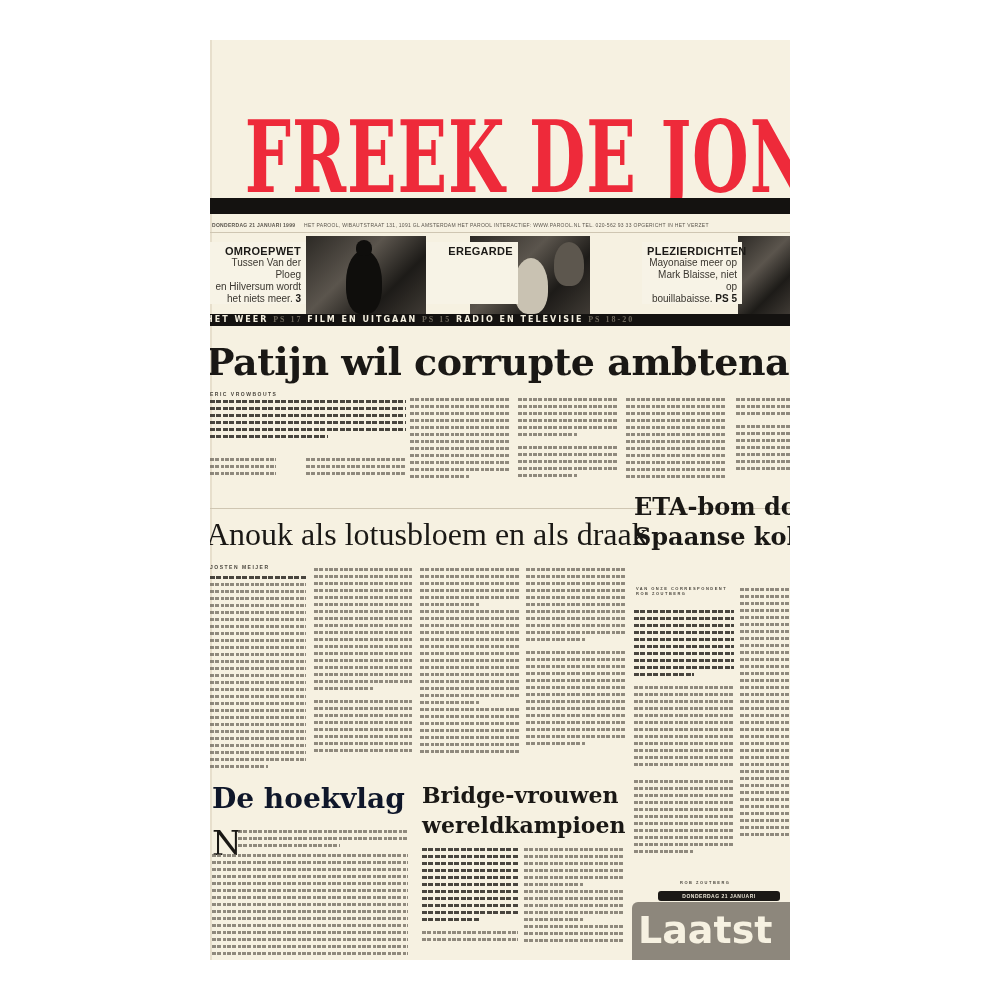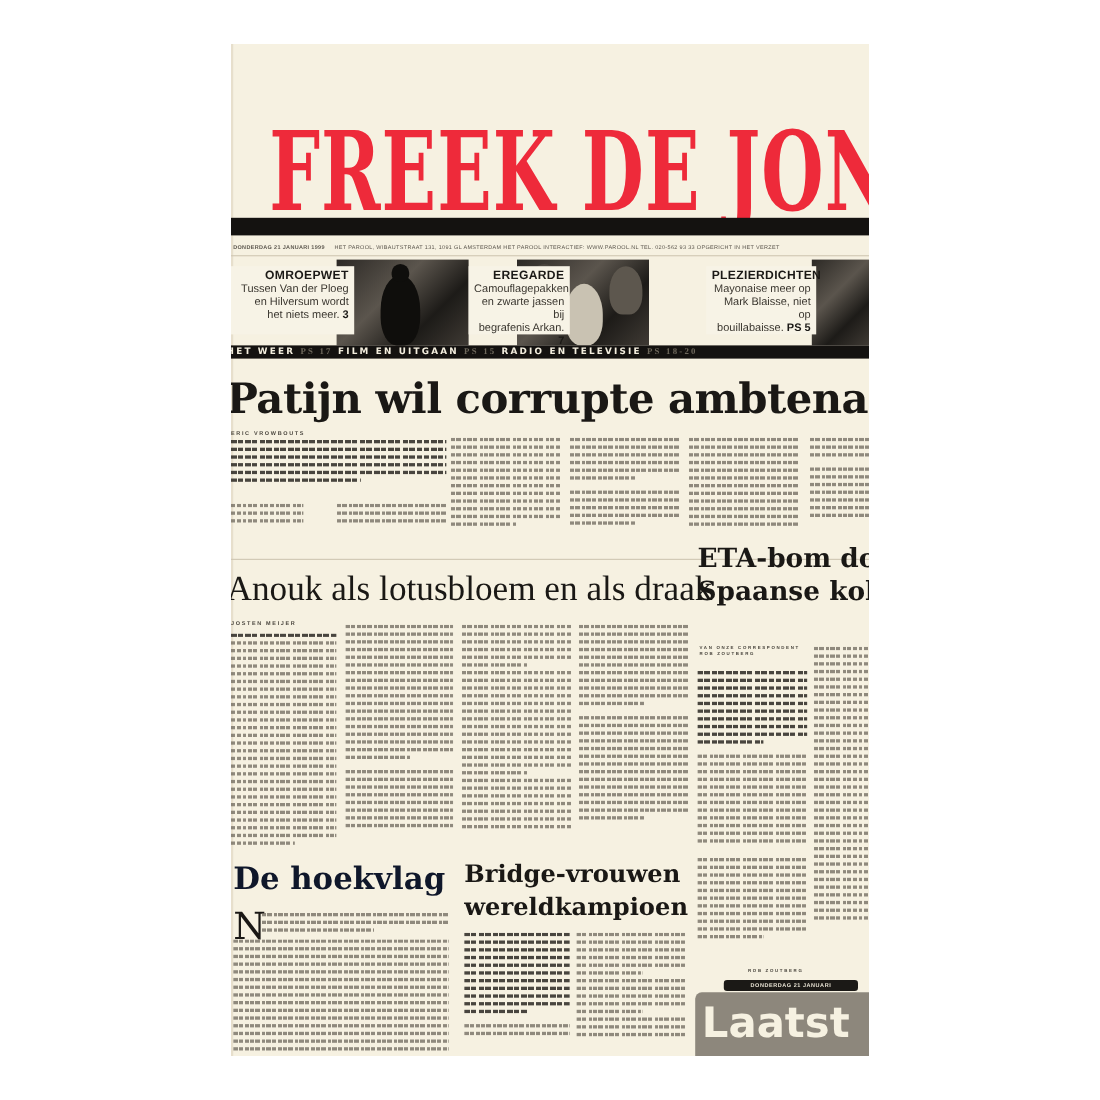--- a/index.html
+++ b/index.html
@@ -54,36 +54,31 @@
       <div class="figure" style="left:40px;top:14px;width:36px;height:64px;"></div>
       <div class="figure" style="left:50px;top:4px;width:16px;height:16px;"></div>
     </div>
     <div class="photo" style="left:260px;top:0;width:120px;height:78px;">
       <div class="figure" style="left:10px;top:4px;width:30px;height:40px;background:#4a453e;"></div>
       <div class="figure" style="left:44px;top:22px;width:34px;height:56px;background:#c9c2b2;"></div>
       <div class="figure" style="left:84px;top:6px;width:30px;height:44px;background:#5d574e;"></div>
     </div>
     <div class="photo" style="left:528px;top:0;width:52px;height:78px;"></div>
 
-    <div class="teaser" style="left:0;top:6px;width:112px;height:62px;">
+    <div class="teaser" style="left:0;top:6px;width:96px;height:62px;">
       <div class="head">OMROEPWET</div>
       <div class="body">
         <div>Tussen Van der Ploeg</div>
         <div>en Hilversum wordt</div>
         <div><span>het niets meer.</span> <span class="page">3</span></div>
       </div>
     </div>
 
     <div class="teaser" style="left:216px;top:6px;width:92px;height:62px;">
       <div class="head">EREGARDE</div>
-      <div class="body">
-        <div>Camouflagepakken</div>
-        <div>en zwarte jassen bij</div>
-        <div><span>begrafenis Arkan.</span> <span class="page">7</span></div>
-      </div>
     </div>
 
     <div class="teaser" style="left:432px;top:6px;width:100px;height:62px;">
       <div class="head">PLEZIERDICHTEN</div>
       <div class="body">
         <div>Mayonaise meer op</div>
         <div>Mark Blaisse, niet op</div>
         <div><span>bouillabaisse.</span> <span class="page">PS 5</span></div>
       </div>
     </div>

